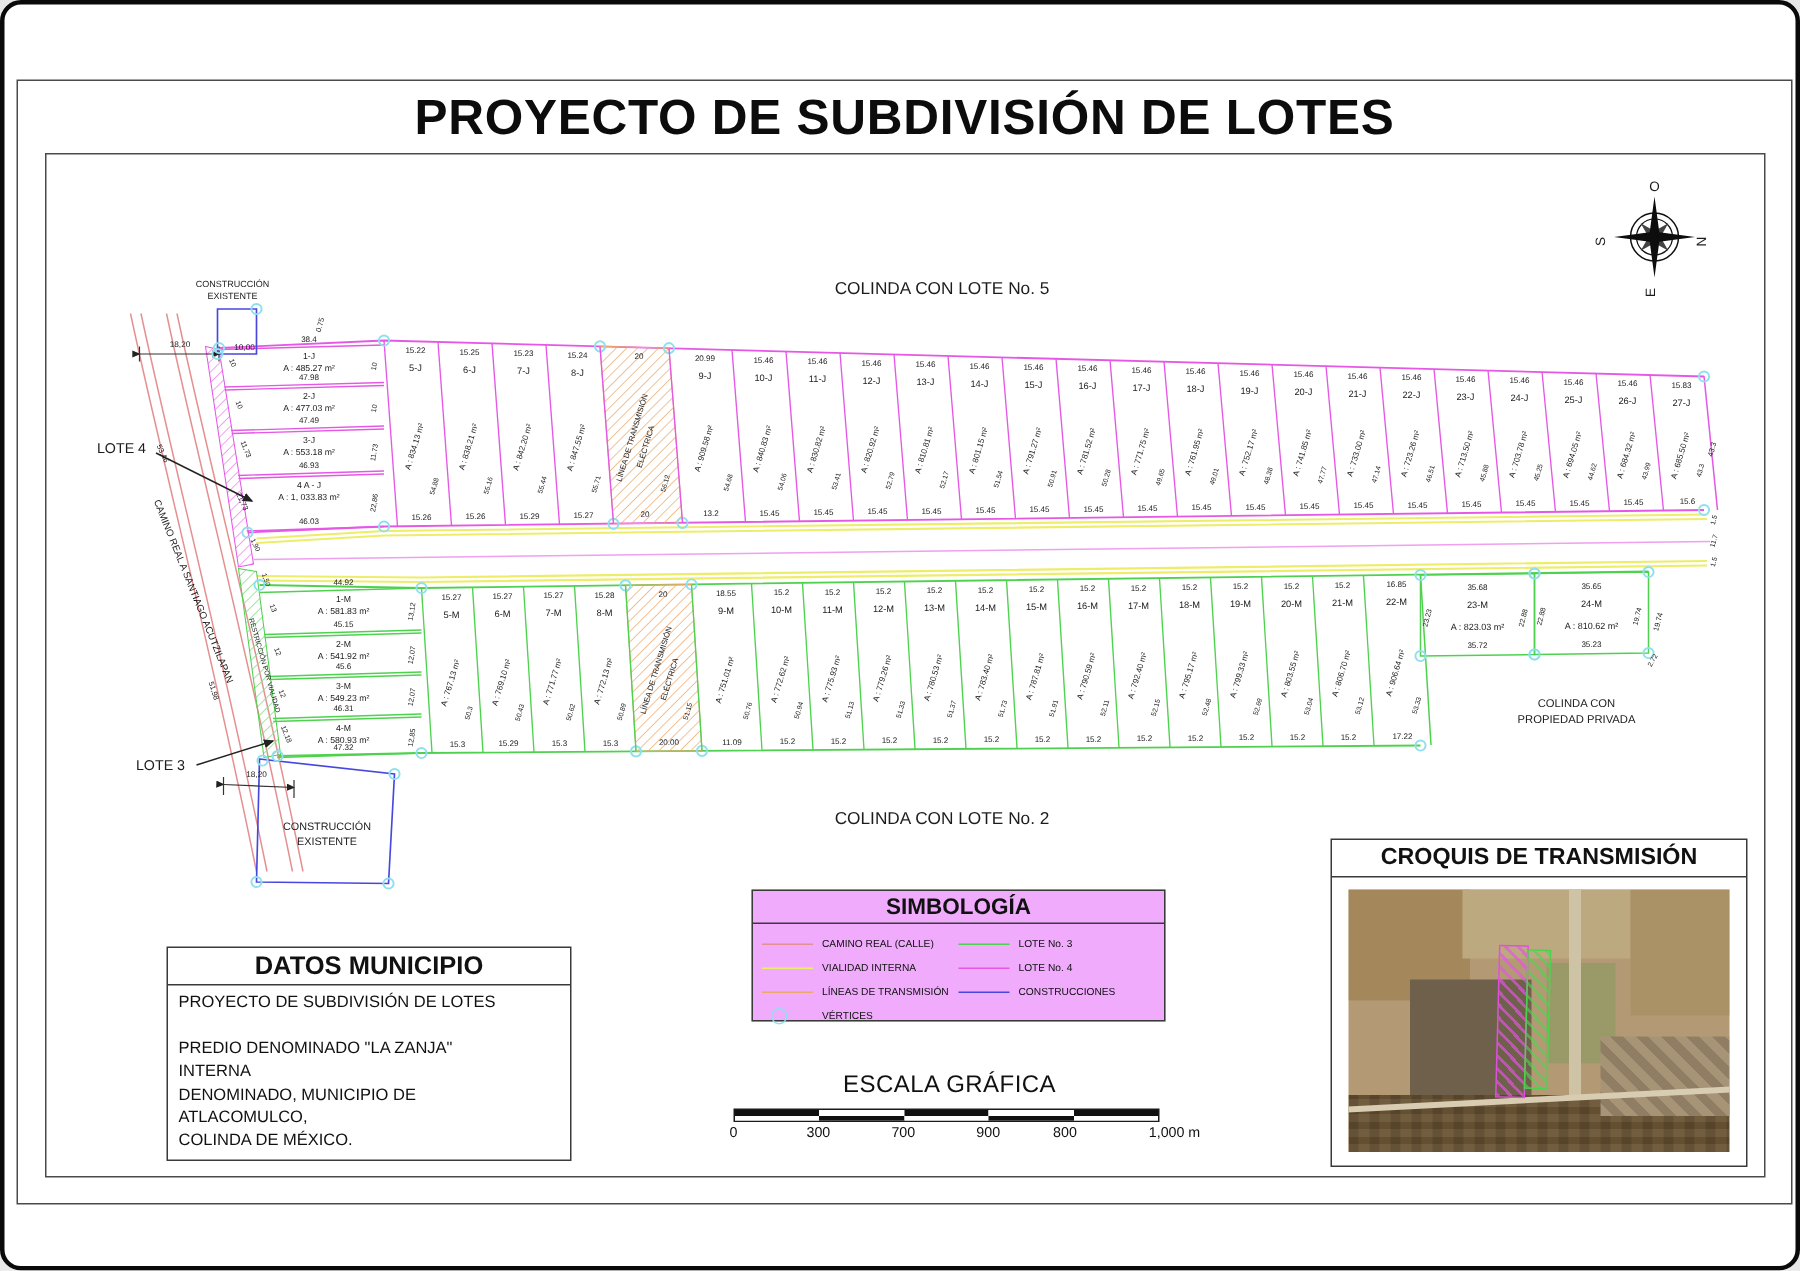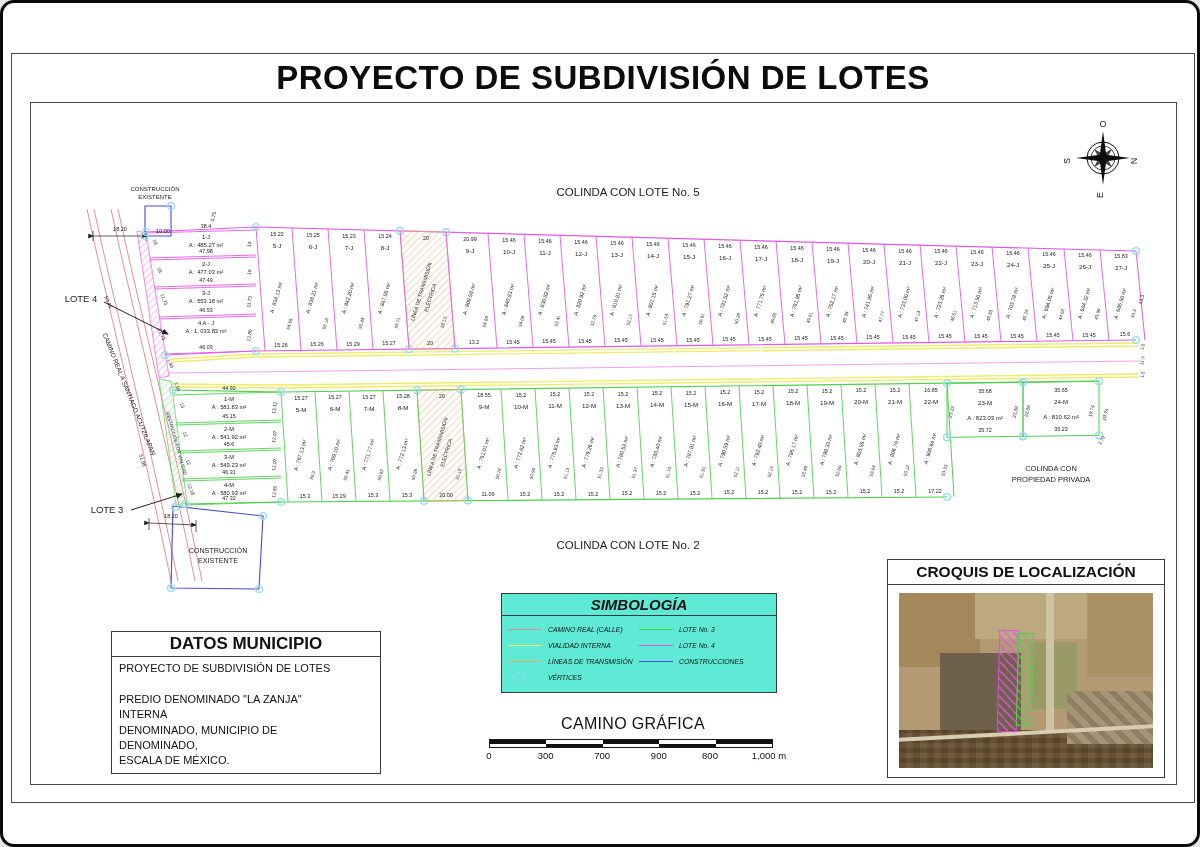--- a/index.html
+++ b/index.html
@@ -9,21 +9,21 @@
   .inner-frame{position:absolute;left:27px;top:99px;width:1147px;height:683px;border:1.2px solid #4a4a4a;box-sizing:border-box;}
   .main-title{position:absolute;left:0;top:52px;width:1200px;height:46px;line-height:46px;text-align:center;
               font-size:33px;font-weight:bold;color:#0c0c0c;letter-spacing:.5px;}
   #plan{position:absolute;left:0;top:0;width:1200px;height:847px;}
   #plan text{font-family:"Liberation Sans",sans-serif;}
 
   .datos{position:absolute;left:108px;top:628px;width:270px;height:143px;border:1px solid #3a3a3a;background:#fff;box-sizing:border-box;}
   .datos .box-title{border-bottom:1px solid #3a3a3a;text-align:center;font-size:17px;font-weight:bold;padding:2px 0;color:#111;}
   .datos .lines{padding:4px 7px;font-size:11px;color:#111;line-height:15.4px;}
 
-  .simb{position:absolute;left:498px;top:590px;width:276px;height:100px;border:1px solid #3a3a3a;background:#5eead4;box-sizing:border-box;font-style:italic;}
+  .simb{position:absolute;left:498px;top:590px;width:276px;height:88px;border:1px solid #3a3a3a;background:#f0abfc;box-sizing:border-box;}
   .simb .box-title{border-bottom:1px solid #3a3a3a;text-align:center;font-size:15px;font-weight:bold;padding:2px 0;color:#111;}
   .simb .cols{display:flex;padding:5px 6px 0 6px;}
   .simb .col{flex:1;}
   .legend-item{display:flex;align-items:center;height:16px;}
   .legend-line{width:34px;height:0;border-top:1.6px solid;margin-right:6px;flex:none;}
   .legend-circle{width:11px;height:11px;border-radius:50%;border:1.6px solid #8fe0ef;margin:0 23px 0 6px;flex:none;box-sizing:border-box;}
   .legend-label{font-size:6.8px;color:#111;white-space:nowrap;}
 
   .escala{position:absolute;left:470px;top:712px;width:320px;}
   .escala .esc-title{text-align:center;font-size:16px;color:#111;letter-spacing:.3px;}
@@ -611,22 +611,22 @@
     </svg>
 
   <div class="datos">
     <div class="box-title">DATOS MUNICIPIO</div>
     <div class="lines" id="datos-lines">
         <div>PROYECTO DE SUBDIVISIÓN DE LOTES</div>
         <div>&nbsp;</div>
         <div>PREDIO DENOMINADO "LA ZANJA"</div>
         <div>INTERNA</div>
         <div>DENOMINADO, MUNICIPIO DE</div>
-        <div>DENOMINADO,</div>
-        <div>ESCALA DE MÉXICO.</div>
+        <div>ATLACOMULCO,</div>
+        <div>COLINDA DE MÉXICO.</div>
       </div>
   </div>
 
   <div class="simb">
     <div class="box-title">SIMBOLOGÍA</div>
     <div class="cols">
       <div class="col" id="simb-left">
           <div class="legend-item">
             <span class="legend-line" style="border-top-color: rgb(229, 144, 144);"></span>
             <span class="legend-label">CAMINO REAL (CALLE)</span>
@@ -655,34 +655,34 @@
           </div>
           <div class="legend-item">
             <span class="legend-line" style="border-top-color: rgb(71, 71, 224);"></span>
             <span class="legend-label">CONSTRUCCIONES</span>
           </div>
         </div>
     </div>
   </div>
 
   <div class="escala">
-    <div class="esc-title">CAMINO GRÁFICA</div>
+    <div class="esc-title">ESCALA GRÁFICA</div>
     <div class="bar" id="escala-bar"><span class="cell" style="background: rgb(17, 17, 17);"></span><span class="cell" style="background: rgb(255, 255, 255);"></span><span class="cell" style="background: rgb(17, 17, 17);"></span><span class="cell" style="background: rgb(255, 255, 255);"></span><span class="cell" style="background: rgb(17, 17, 17);"></span><span class="cell" style="background: rgb(255, 255, 255);"></span><span class="cell" style="background: rgb(17, 17, 17);"></span><span class="cell" style="background: rgb(255, 255, 255);"></span><span class="cell" style="background: rgb(17, 17, 17);"></span><span class="cell" style="background: rgb(255, 255, 255);"></span></div>
     <div class="ticks" id="escala-ticks">
         <span class="tick" style="left: 0px;">0</span>
         <span class="tick" style="left: 56.6px;">300</span>
         <span class="tick" style="left: 113.2px;">700</span>
         <span class="tick" style="left: 169.8px;">900</span>
         <span class="tick" style="left: 221px;">800</span>
-        <span class="tick" style="left: 280px;">1,000 m</span>
+        <span class="tick" style="left: 294px;">1,000 m</span>
       </div>
   </div>
 
   <div class="croquis">
-    <div class="box-title">CROQUIS DE LOCALIZACIÓN</div>
+    <div class="box-title">CROQUIS DE TRANSMISIÓN</div>
     <div class="photo">
       <div class="ph-f1"></div>
       <div class="ph-f2"></div>
       <div class="ph-f3"></div>
       <div class="ph-dark"></div>
       <div class="ph-green"></div>
       <div class="ph-roadv"></div>
       <div class="ph-urban"></div>
       <div class="ph-urban2"></div>
       <div class="ph-roadd"></div>

